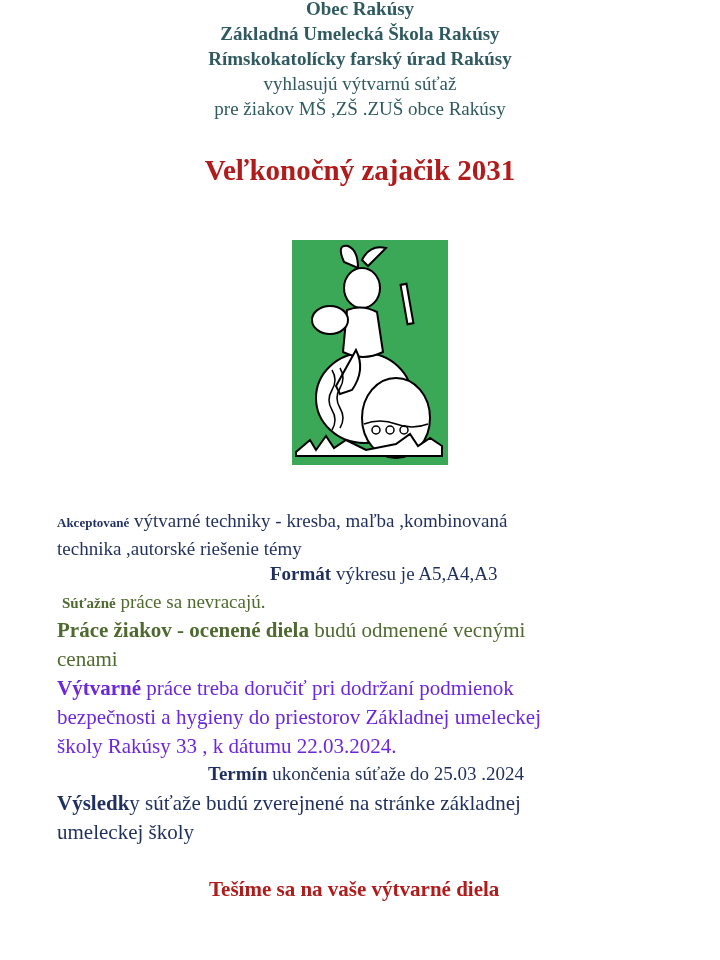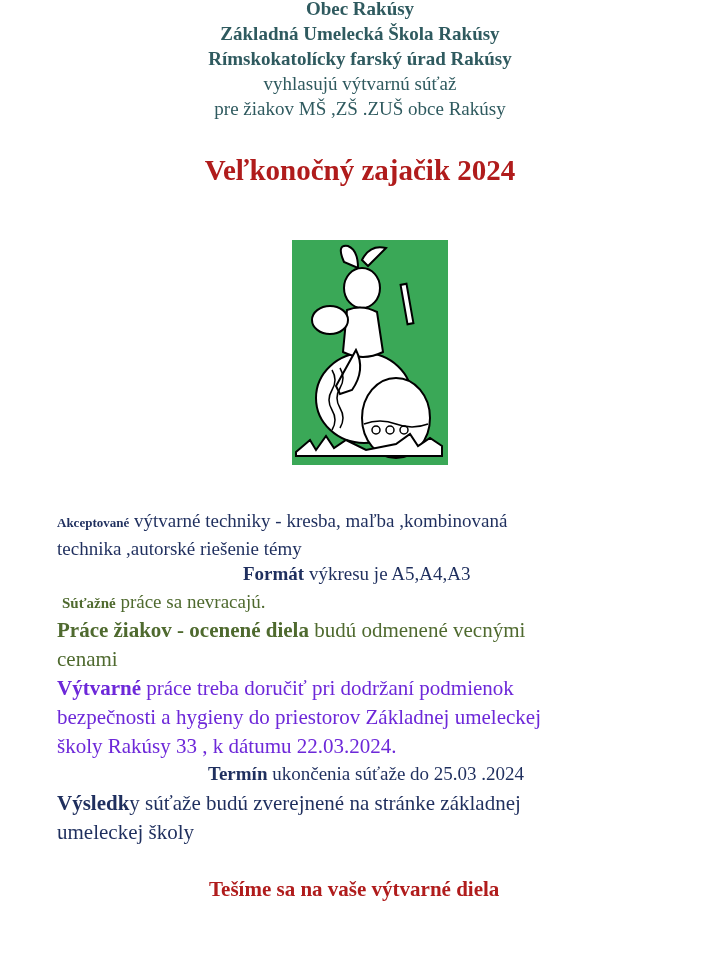--- a/index.html
+++ b/index.html
@@ -20,21 +20,21 @@
 </head>
 <body>
 
 <div>
   <div class="abs center hdr" style="top:-4px;"><b>Obec Rakúsy</b></div>
   <div class="abs center hdr" style="top:21px;"><b>Základná Umelecká Škola Rakúsy</b></div>
   <div class="abs center hdr" style="top:46px;"><b>Rímskokatolícky farský úrad  Rakúsy</b></div>
   <div class="abs center hdr" style="top:71px;">vyhlasujú  výtvarnú  súťaž</div>
   <div class="abs center hdr" style="top:96px;">pre žiakov MŠ ,ZŠ .ZUŠ obce Rakúsy</div>
 
-  <div class="abs center title" style="top:154px;">Veľkonočný zajačik  2024</div>
+  <div class="abs center title" style="top:154px;">Veľkonočný zajačik  2031</div>
 
   <div class="picture">
     <svg width="156" height="225" viewBox="0 0 156 225">
       <g fill="#fff" stroke="#000" stroke-width="2">
         <ellipse cx="72" cy="158" rx="48" ry="45"></ellipse>
         <ellipse cx="104" cy="178" rx="34" ry="40"></ellipse>
         <path d="M52 22 q-8 -18 4 -16 q10 4 10 22 z"></path>
         <path d="M70 20 q8 -16 24 -12 q-10 10 -18 18 z"></path>
         <ellipse cx="70" cy="48" rx="18" ry="20"></ellipse>
         <path d="M55 70 q15 -6 30 2 l6 40 q-20 10 -40 0 z"></path>
@@ -52,21 +52,21 @@
         <path d="M48 128 q6 10 0 20 q-6 10 0 20 q6 10 0 20"></path>
       </g>
     </svg>
   </div>
 
   <div class="abs body19 navy" style="left:57px;top:510px;">
     <b style="font-size:13px;">Akceptované</b><span> výtvarné techniky  - kresba, maľba ,kombinovaná</span>
   </div>
   <div class="abs body19 navy" style="left:57px;top:538px;">technika ,autorské riešenie témy</div>
 
-  <div class="abs body19 navy" style="left:243px;top:563px;text-align:center;">
+  <div class="abs body19 navy" style="left:270px;top:563px;text-align:center;">
     <b>Formát</b><span> výkresu je A5,A4,A3</span>
   </div>
 
   <div class="abs body19 olive" style="left:62px;top:591px;">
     <b style="font-size:15px;">Súťažné</b><span style="font-size:19px;margin-top:48px;"> práce sa  nevracajú.</span>
   </div>
 
   <div class="abs body21 olive" style="left:57px;top:618px;">
     <b>Práce  žiakov - ocenené diela</b><span> budú odmenené vecnými</span>
   </div>

